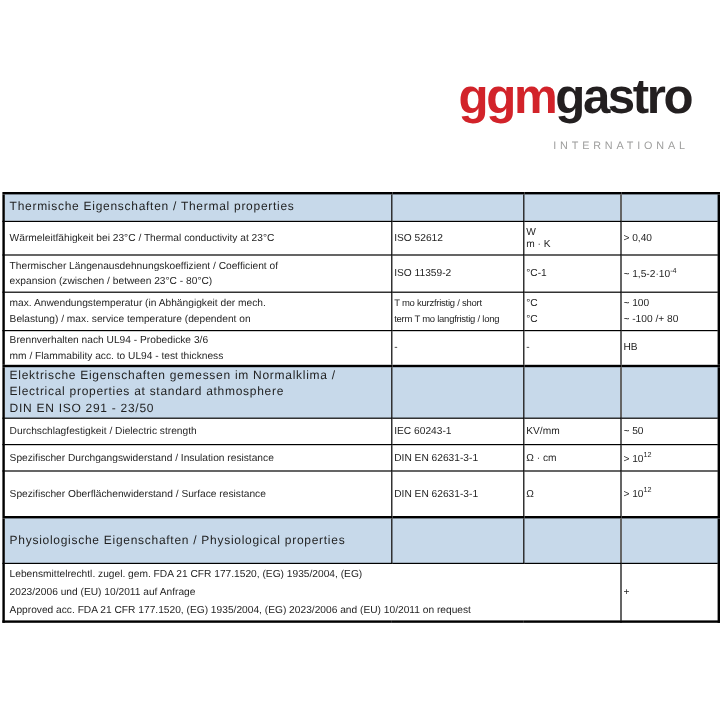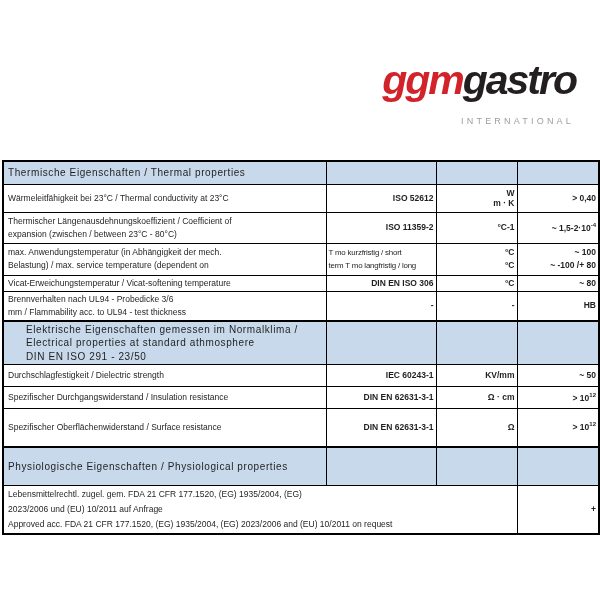--- a/index.html
+++ b/index.html
@@ -6,54 +6,54 @@
   body {
     width: 600px; height: 600px;
     background: #ffffff;
     font-family: "Liberation Sans", "DejaVu Sans", sans-serif;
     color: #1f1f1f;
   }
   .page { position: relative; width: 600px; height: 600px; overflow: hidden; background: #fff; }
 
   
   .logo { position: absolute; top: 60px; right: 24px; text-align: right; }
-  .logo-text { font-size: 41px; font-weight: bold; letter-spacing: -2px; line-height: 1; white-space: nowrap; font-style: italic; }
+  .logo-text { font-size: 41px; font-weight: bold; letter-spacing: -2px; line-height: 1; white-space: nowrap; }
   .logo-red   { color: #d2232a; }
   .logo-black { color: #231f20; }
   .logo-sub { font-size: 9px; letter-spacing: 3.2px; color: #9d9d9c; margin-top: 15px; padding-right: 2px; white-space: nowrap; }
 
   
   table.props {
     position: absolute; left: 2px; top: 160px;
     width: 596px;
     border-collapse: collapse;
     table-layout: fixed;
     border: 2px solid #000;
   }
   td {
     border: 1px solid #000;
     font-size: 8.5px;
     padding: 1px 4px;
     vertical-align: middle;
     overflow: hidden;
   }
   td.label { text-align: left; }
-  td.c { text-align: right; padding: 1px 2px; font-weight: bold; }
+  td.c { text-align: left; padding: 1px 2px; }
   .line  { line-height: 13px; white-space: nowrap; }
   .uline { line-height: 10px; white-space: nowrap; }
   .line9 { line-height: 15px; white-space: nowrap; }
   .small { font-size: 7.9px; letter-spacing: -0.2px; }
   tr.sec td {
     background: #c7d9ea;
     font-weight: normal;
     font-size: 10px;
     letter-spacing: 0.6px;
     border-top: 2px solid #000;
   }
-  tr.sec .hline { line-height: 13.5px; white-space: nowrap; margin-left: 18px; }
+  tr.sec .hline { line-height: 13.5px; white-space: nowrap; }
   sup { font-size: 6px; line-height: 0; }
 </style>
 </head>
 <body>
 
 <div class="page">
 
   <div class="logo">
     <div class="logo-text"><span class="logo-red">ggm</span><span class="logo-black">gastro</span></div>
     <div class="logo-sub">INTERNATIONAL</div>
@@ -117,34 +117,20 @@
       <td class="c">
         <div class="line">°C</div>
         <div class="line">°C</div>
       </td>
       <td class="c">
         <div class="line">~ 100</div>
         <div class="line">~ -100 /+ 80</div>
       </td>
     </tr>
 
-    <tr style="height:16px">
-      <td class="label">
-        <div class="line">Vicat-Erweichungstemperatur / Vicat-softening temperature</div>
-      </td>
-      <td class="c">
-        <div class="line">DIN EN ISO 306</div>
-      </td>
-      <td class="c">
-        <div class="line">°C</div>
-      </td>
-      <td class="c">
-        <div class="line">~ 80</div>
-      </td>
-    </tr>
 
     <tr style="height:22px">
       <td class="label">
         <div class="line">Brennverhalten nach UL94 - Probedicke 3/6</div>
         <div class="line">mm / Flammability acc. to UL94 - test thickness</div>
       </td>
       <td class="c">
         <div class="line">-</div>
       </td>
       <td class="c">

